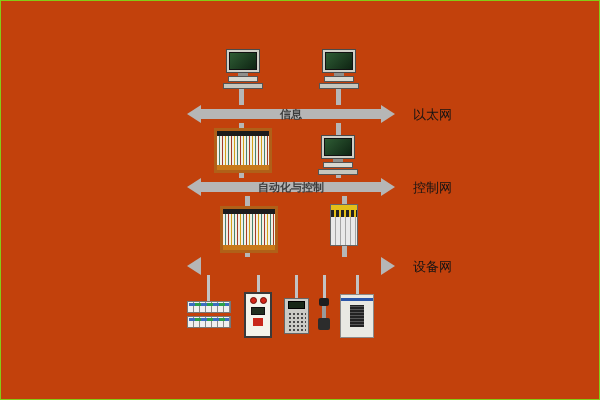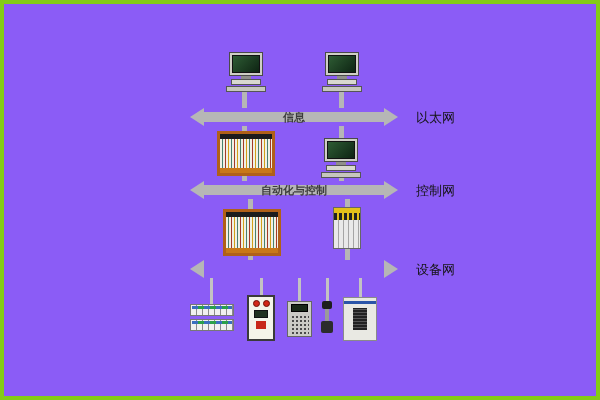--- a/index.html
+++ b/index.html
@@ -1,16 +1,16 @@
 <!DOCTYPE html>
 <html><head>
 <meta charset="utf-8">
 <style>
   html,body{margin:0;padding:0;background:#fff;}
-  .canvas{position:relative;width:600px;height:400px;background:#8b5cf6;border:4px solid #84cc16;box-sizing:border-box;
+  .canvas{position:relative;width:600px;height:400px;background:#c2410c;border:1px solid #84cc16;box-sizing:border-box;
           font-family:"DejaVu Sans","Liberation Sans",sans-serif;overflow:hidden;}
 
   
   .vline{position:absolute;background:#b6b6b6;}
   .vline.thin{background:#c3c3c3;}
 
   
   .bus{position:absolute;left:186px;width:208px;height:18px;}
   .bus .head{position:absolute;top:0;width:0;height:0;border-top:9px solid transparent;border-bottom:9px solid transparent;}
   .bus .head.left{left:0;border-right:14px solid #b6b6b6;}

